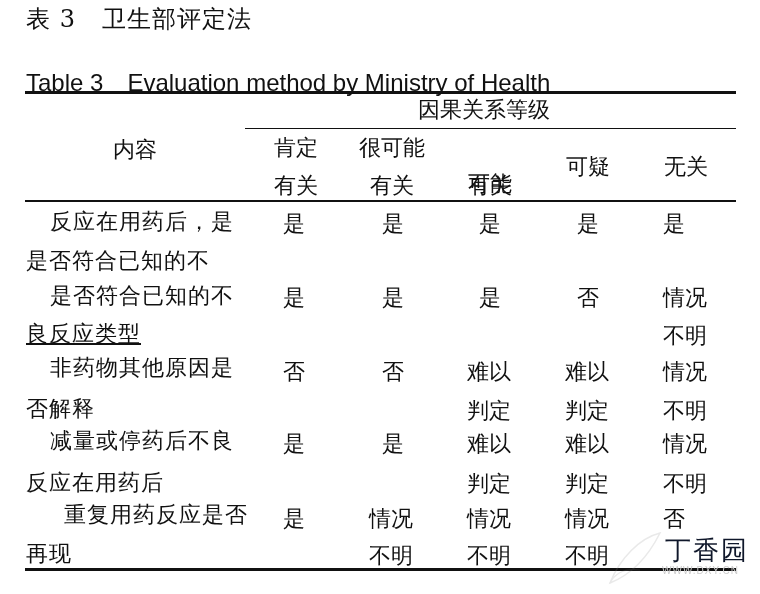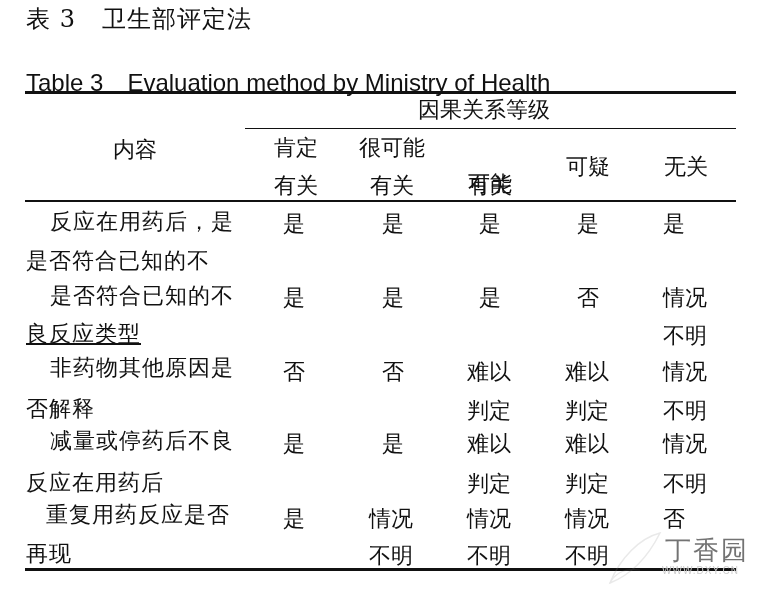--- a/index.html
+++ b/index.html
@@ -7,21 +7,21 @@
          font-family:"DejaVu Serif", "Liberation Serif", serif; color:#111; }
   .t { position:absolute; white-space:nowrap; font-size:22px; line-height:26px; }
   .cap-cn { left:26px; top:4px; font-size:24px; line-height:30px; letter-spacing:1px; }
   .cap-cn .gap { display:inline-block; width:26px; }
   .cap-en { left:26px; top:50px; font-family:Liberation Sans, sans-serif; font-size:24px; line-height:30px;margin-top:18px; }
   .cap-en .gap { display:inline-block; width:24px; }
   .rule { position:absolute; background:#111; }
   .c { text-align:center; }
   .wm { position:absolute; left:600px; top:528px; width:140px; height:60px; opacity:0.18; }
   .wm-text { position:absolute; left:665px; top:533px; font-family:"Liberation Sans", sans-serif;
-             font-size:26px; color:#737373; letter-spacing:2px; }
+             font-size:26px; color:#0f172a; letter-spacing:2px; }
   .wm-url { position:absolute; left:662px; top:565px; font-family:"Liberation Sans", sans-serif;
             font-size:10px; color:#ccc; letter-spacing:1px; }
 </style>
 </head>
 <body>
 
 <div class="t cap-cn">
   <span>表 3</span><span class="gap"></span><span>卫生部评定法</span>
 </div>
 <div class="t cap-en">
@@ -77,21 +77,21 @@
 <div class="t" style="left:26px; top:470px; letter-spacing:1px;">反应在用药后</div>
 <div class="t" style="left:283px; top:431px;">是</div>
 <div class="t" style="left:382px; top:431px;">是</div>
 <div class="t" style="left:467px; top:431px;">难以</div>
 <div class="t" style="left:565px; top:431px;">难以</div>
 <div class="t" style="left:663px; top:431px;">情况</div>
 <div class="t" style="left:467px; top:471px;">判定</div>
 <div class="t" style="left:565px; top:471px;">判定</div>
 <div class="t" style="left:663px; top:471px;">不明</div>
 
-<div class="t" style="left:46px; top:502px; letter-spacing:1px;">重复用药反应是否</div>
+<div class="t" style="left:64px; top:502px; letter-spacing:1px;">重复用药反应是否</div>
 <div class="t" style="left:26px; top:541px; letter-spacing:1px;">再现</div>
 <div class="t" style="left:283px; top:506px;">是</div>
 <div class="t" style="left:369px; top:506px;">情况</div>
 <div class="t" style="left:467px; top:506px;">情况</div>
 <div class="t" style="left:565px; top:506px;">情况</div>
 <div class="t" style="left:663px; top:506px;">否</div>
 <div class="t" style="left:369px; top:543px;">不明</div>
 <div class="t" style="left:467px; top:543px;">不明</div>
 <div class="t" style="left:565px; top:543px;">不明</div>
 

